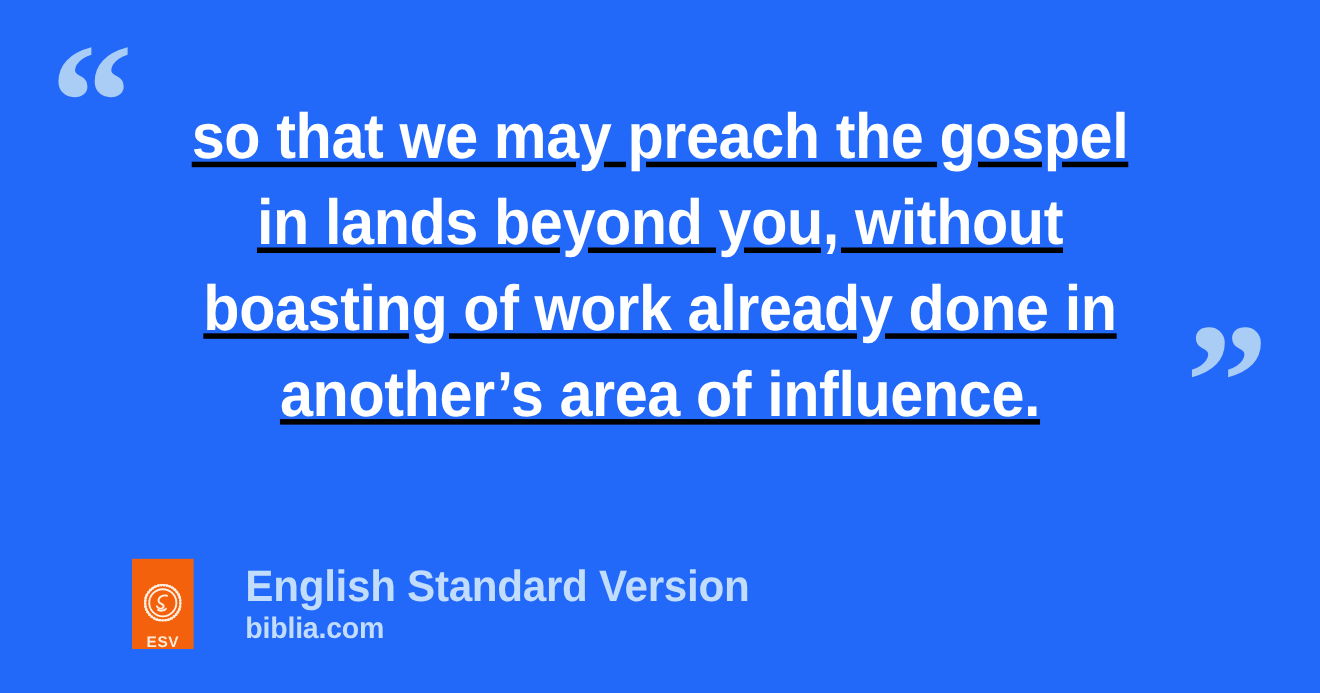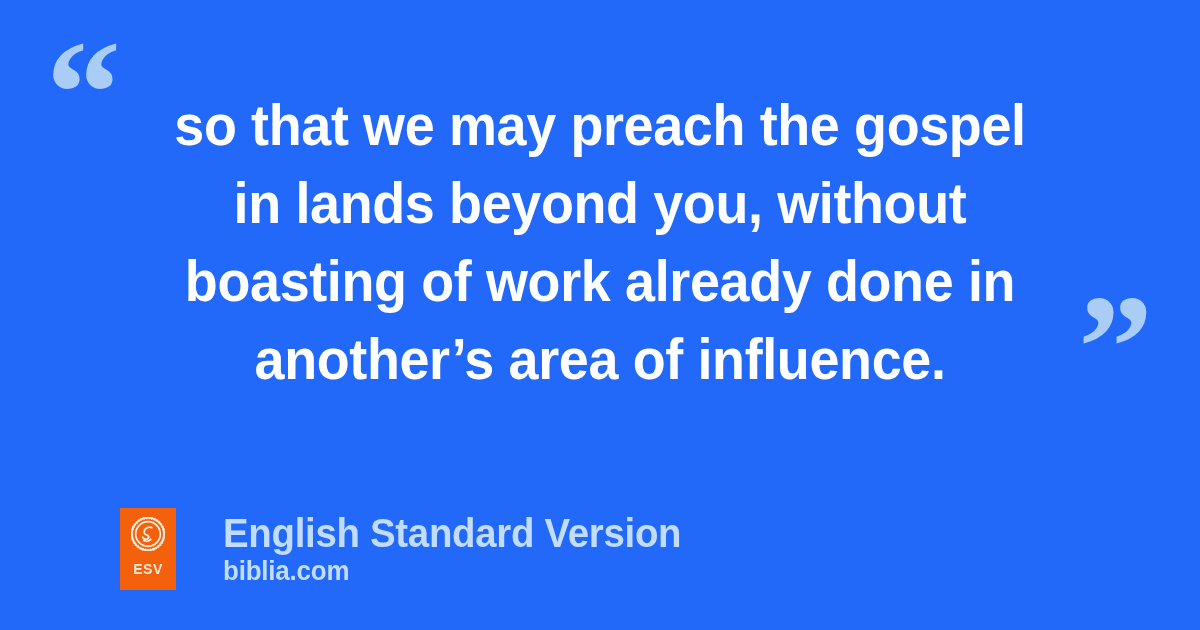--- a/index.html
+++ b/index.html
@@ -46,20 +46,21 @@
     letter-spacing: -2px;
   }
 
   
   #quote-block {
     position: absolute;
     left: 90px;
     top: 86px;
     width: 1020px;
     text-align: center;
+    text-decoration: underline;
   }
 
   .quote-line {
     display: block;
     color: #ffffff;
     font-family: "Liberation Sans Narrow", "Liberation Sans", "DejaVu Sans Condensed", sans-serif;
     font-weight: 700;
     font-size: 58px;
     line-height: 78px;
     letter-spacing: -0.4px;
@@ -77,21 +78,21 @@
     gap: 17px;
   }
 
   #esv-logo {
     width: 56px;
     height: 82px;
     background: #f4610c;
     display: flex;
     flex-direction: column;
     align-items: center;
-    justify-content: flex-start;
+    justify-content: flex-end;
     padding-top: 9px;
     flex: none;
   }
 
   #esv-seal-icon {
     width: 34px;
     height: 34px;
     display: block;
   }
 

